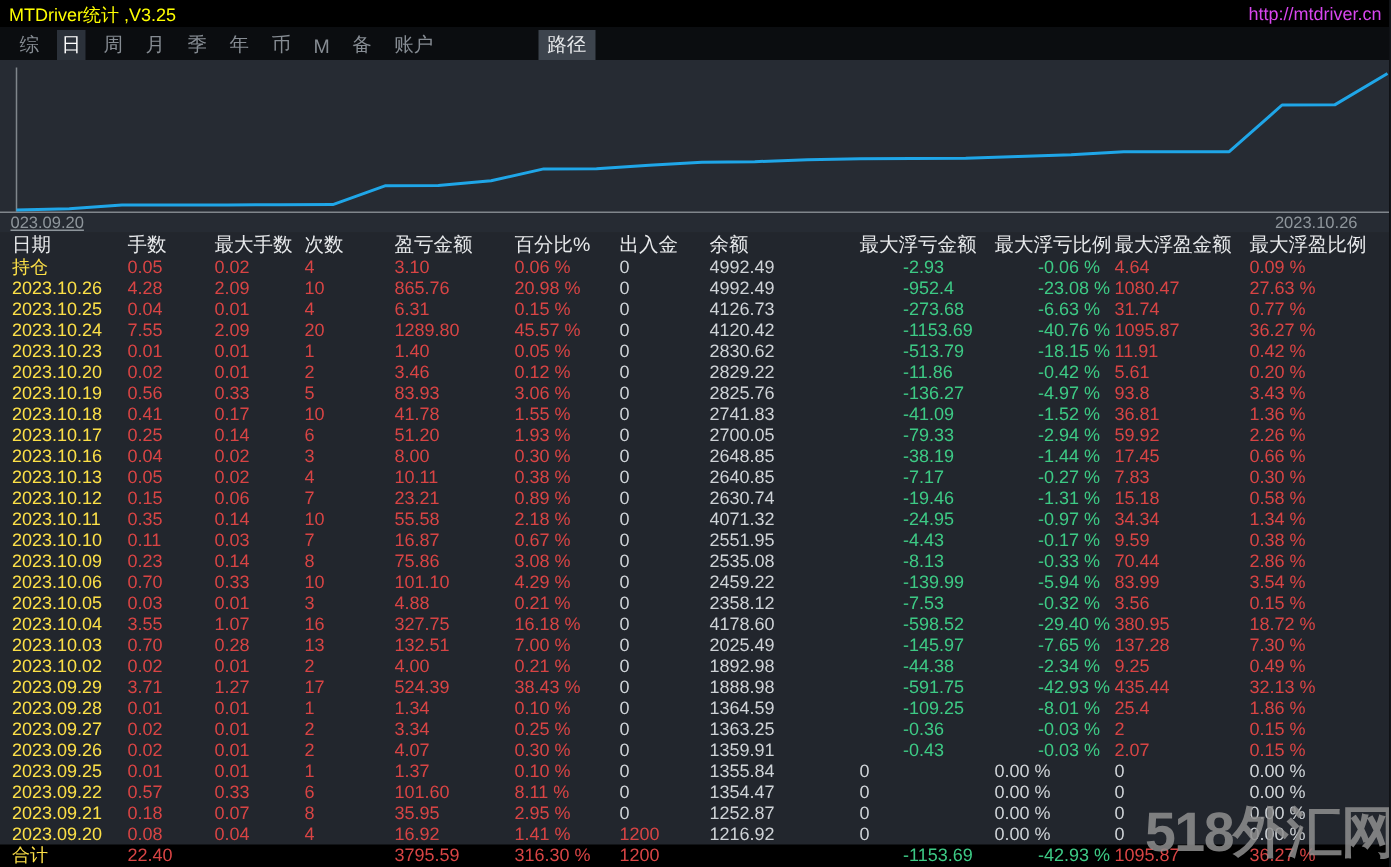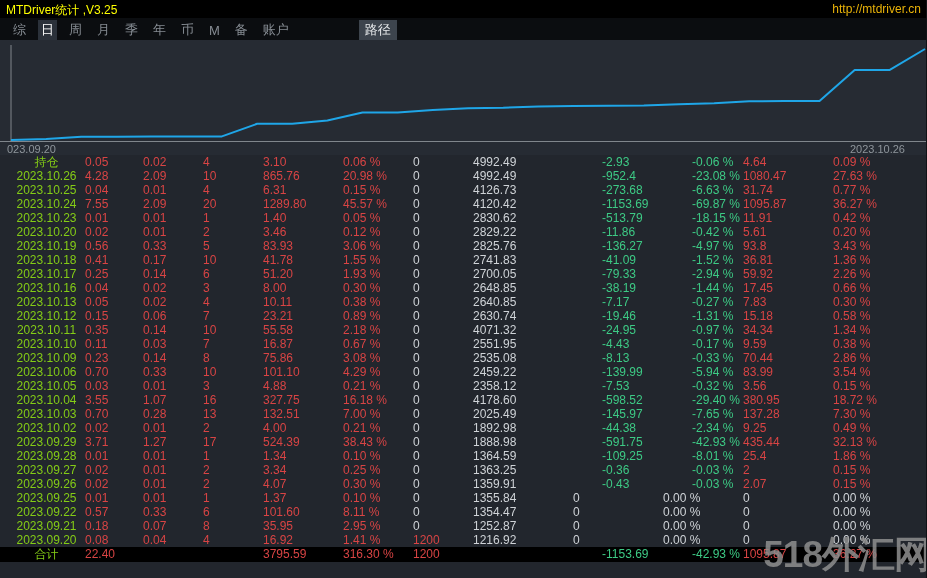--- a/index.html
+++ b/index.html
@@ -2,43 +2,43 @@
 <html><head>
 <meta charset="utf-8">
 <style>
   html,body{margin:0;padding:0;background:#101216;}
   #app{position:relative;width:926px;height:578px;overflow:hidden;
        font-family:"Liberation Sans","DejaVu Sans",sans-serif;
        background:#22262d;-webkit-font-smoothing:antialiased;}
   
   .titlebar{position:absolute;left:0;top:0;width:927px;height:18px;background:#000;}
   .app-title{position:absolute;left:6px;top:2px;font-size:12px;color:#ffff00;}
-  .app-url{position:absolute;right:6px;top:2px;font-size:12px;color:#eab308;}
+  .app-url{position:absolute;right:6px;top:2px;font-size:12px;color:#d946ef;}
   
   .menubar{position:absolute;left:0;top:18px;width:927px;height:22px;background:#0b0d10;}
   .menu-items{position:absolute;left:10px;top:2px;display:flex;gap:9px;align-items:center;}
   .menu-tab{font-size:13px;color:#868c93;padding:1px 3px;cursor:default;white-space:nowrap;}
   .menu-tab.active{background:#2b313a;color:#ffffff;}
   .path-btn{margin-left:58px;font-size:13px;color:#e8eaec;background:#3d444d;padding:1px 6px;}
   
   .chart{position:absolute;left:0;top:40px;width:927px;height:115px;background:#262b33;}
   .chart svg{position:absolute;left:0;top:0;}
   .chart-label{position:absolute;font-size:11px;color:#8e959b;}
-  .chart-label.left{left:7px;bottom:0px;}
+  .chart-label.left{left:7px;bottom:0px;text-decoration:underline;}
   .chart-label.right{right:22px;bottom:0px;}
   
   .tbl{position:absolute;left:0;top:155px;width:927px;height:423px;background:#22262d;}
   .tbl-row{display:grid;height:14px;line-height:14px;
            grid-template-columns:77px 58px 60px 60px 80px 70px 60px 100px 90px 80px 90px auto;
            padding-left:8px;}
   .tbl-row.head{height:16px;line-height:15px;}
   .tbl-row.total{height:15px;line-height:15px;background:#000;}
   .cell{font-size:12px;overflow:hidden;white-space:nowrap;}
   .head .cell{font-size:13px;color:#e8eaec;}
-  .cell.date{color:#84cc16;text-align:center;}
+  .cell.date{color:#fde047;}
   .cell.red{color:#d84444;}
   .cell.green{color:#3dca85;margin-left:29px;}
   .cell.plain{color:#cfd3d7;}
   
   .watermark{position:absolute;right:-4px;bottom:-2px;font-size:37px;font-weight:bold;
              color:#8f8f8f;opacity:.85;letter-spacing:-1px;z-index:5;pointer-events:none;}
 </style>
 </head>
 <body>
 
@@ -69,20 +69,34 @@
     <svg id="chart-svg" width="927" height="115" viewBox="0 0 927 115">
       <line id="axis-y" x1="11" y1="5" x2="11" y2="101" stroke-width="1" stroke="#80868c"></line>
       <line id="axis-x" x1="0" y1="101.5" x2="927" y2="101.5" stroke-width="1" stroke="#80868c"></line>
       <polyline id="balance-line" fill="none" stroke-width="2" stroke-linejoin="round" points="11.0,100.0 46.2,99.1 81.3,96.7 116.5,96.7 151.6,96.6 186.8,96.5 221.9,96.4 257.1,83.8 292.2,83.7 327.4,80.5 362.5,72.6 397.7,72.5 432.8,70.1 468.0,68.2 503.2,67.8 538.3,66.5 573.5,65.9 608.6,65.7 643.8,65.5 678.9,64.3 714.1,63.2 749.2,61.2 784.4,61.1 819.5,61.1 854.7,30.0 889.8,29.9 925.0,9.0" stroke="#1fa6e8"></polyline>
     </svg>
     <span class="chart-label left">023.09.20</span>
     <span class="chart-label right">2023.10.26</span>
   </div>
 
   <div class="tbl" id="stats-table">
+    <div class="tbl-row head" id="table-header">
+        <div class="cell">日期</div>
+        <div class="cell">手数</div>
+        <div class="cell">最大手数</div>
+        <div class="cell">次数</div>
+        <div class="cell">盈亏金额</div>
+        <div class="cell">百分比%</div>
+        <div class="cell">出入金</div>
+        <div class="cell">余额</div>
+        <div class="cell">最大浮亏金额</div>
+        <div class="cell">最大浮亏比例</div>
+        <div class="cell">最大浮盈金额</div>
+        <div class="cell">最大浮盈比例</div>
+      </div>
     <div id="table-body">
         <div class="tbl-row">
           <div class="cell date">持仓</div>
           <div class="cell red">0.05</div>
           <div class="cell red">0.02</div>
           <div class="cell red">4</div>
           <div class="cell red">3.10</div>
           <div class="cell red">0.06 %</div>
           <div class="cell plain">0</div>
           <div class="cell plain">4992.49</div>
@@ -122,21 +136,21 @@
         <div class="tbl-row">
           <div class="cell date">2023.10.24</div>
           <div class="cell red">7.55</div>
           <div class="cell red">2.09</div>
           <div class="cell red">20</div>
           <div class="cell red">1289.80</div>
           <div class="cell red">45.57 %</div>
           <div class="cell plain">0</div>
           <div class="cell plain">4120.42</div>
           <div class="cell green">-1153.69</div>
-          <div class="cell green">-69.87 %</div>
+          <div class="cell green">-40.76 %</div>
           <div class="cell red">1095.87</div>
           <div class="cell red">36.27 %</div>
         </div>
         <div class="tbl-row">
           <div class="cell date">2023.10.23</div>
           <div class="cell red">0.01</div>
           <div class="cell red">0.01</div>
           <div class="cell red">1</div>
           <div class="cell red">1.40</div>
           <div class="cell red">0.05 %</div>

